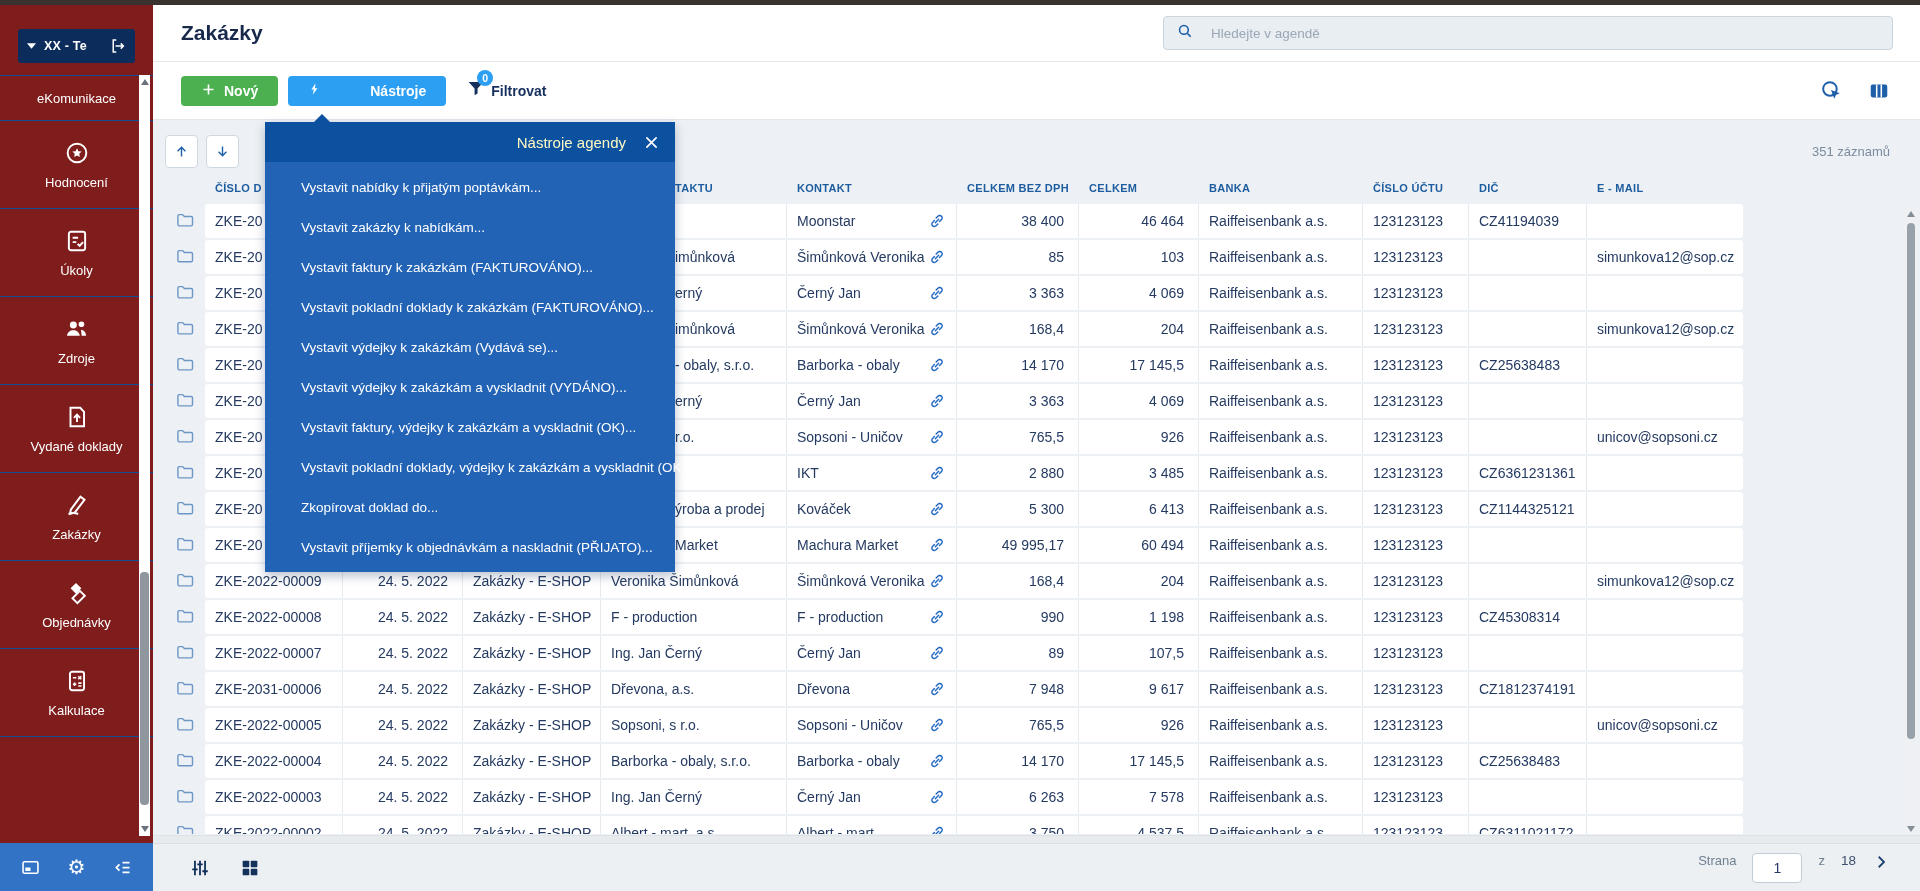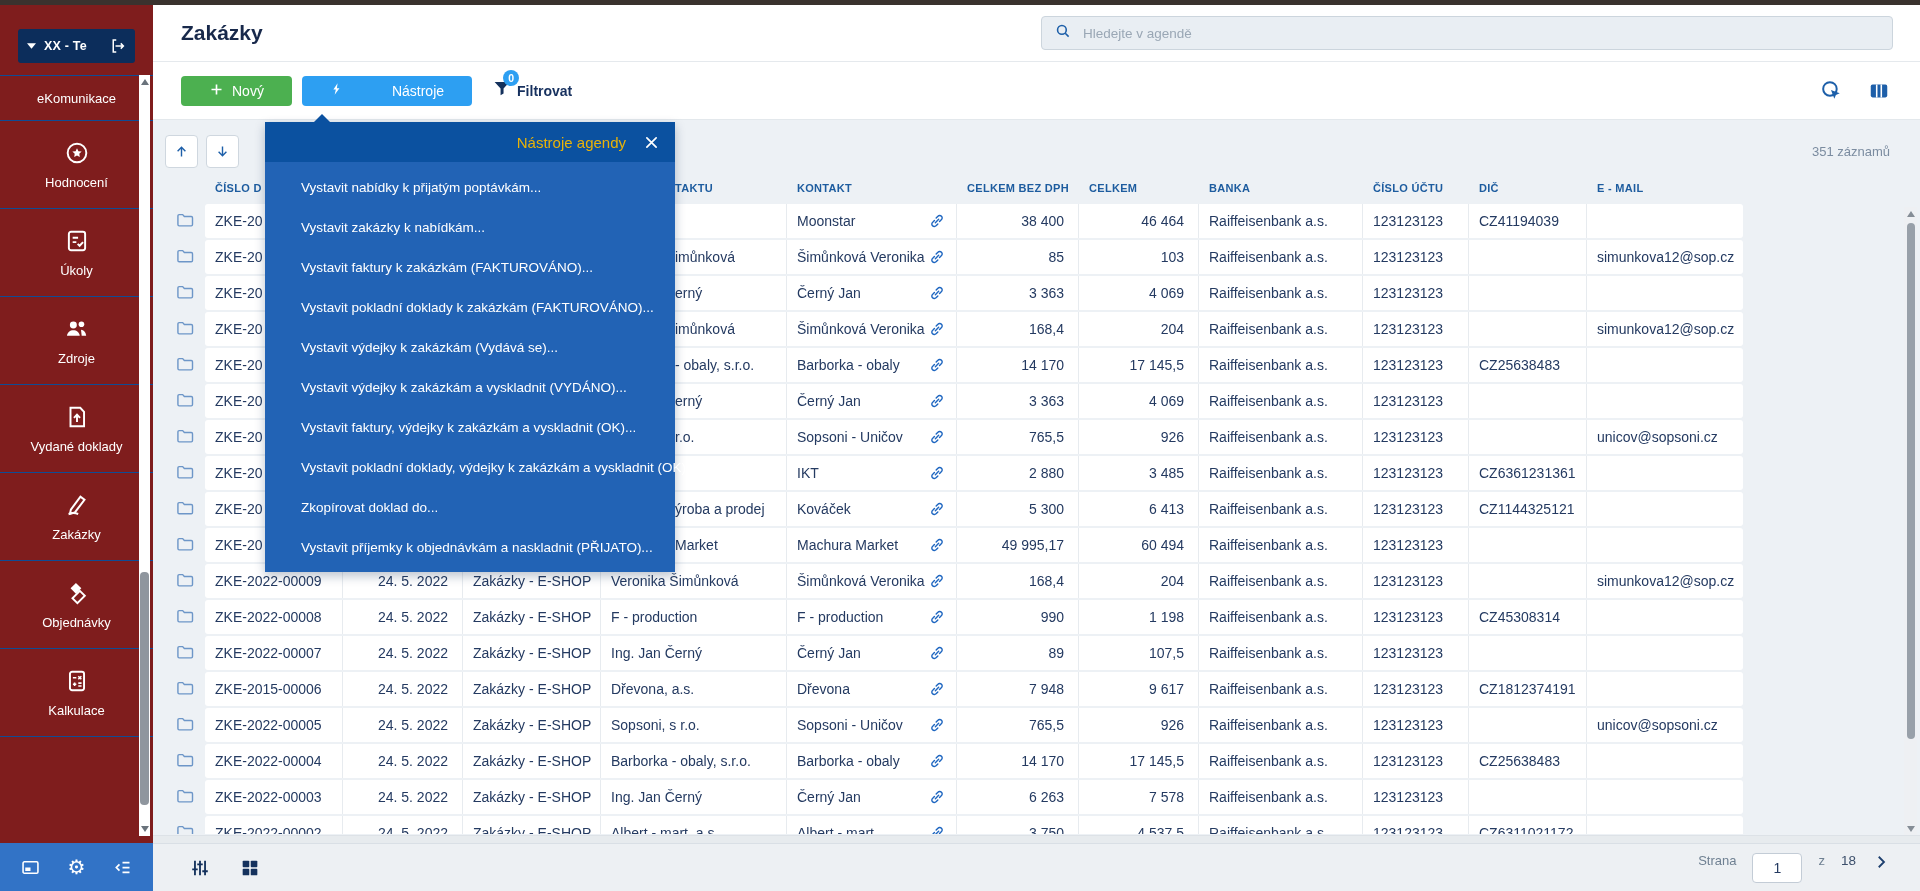--- a/index.html
+++ b/index.html
@@ -25,26 +25,26 @@
   .ss-arr.up { top:4px; border-bottom:6px solid #6a737c; border-top:none; }
   .ss-arr.down { bottom:4px; border-top:6px solid #6a737c; border-bottom:none; }
   .ss-thumb { position:absolute; left:1px; width:9px; top:497px; height:233px; background:#8f969e; border-radius:4px; }
   .side-bottom { height:48px; flex:none; background:#3273c6; display:flex; align-items:center; justify-content:space-between; padding:0 20px; }
   .glyph { font-size:20px; line-height:1; color:#fff; }
 
   
   .main { flex:1; display:flex; flex-direction:column; min-width:0; }
   .topbar { position:relative; height:57px; flex:none; background:#fff; border-bottom:1px solid #e5e9ed; display:flex; align-items:center; padding-left:28px; }
   .page-title { font-size:21px; font-weight:700; color:#18294b; }
-  .searchbox { position:absolute; right:27px; top:11px; width:852px; height:34px; background:#e9eef3; border:1px solid #ccd5dd; border-radius:4px; display:flex; align-items:center; padding:0 12px; }
+  .searchbox { position:absolute; right:27px; top:11px; width:730px; height:34px; background:#e9eef3; border:1px solid #ccd5dd; border-radius:4px; display:flex; align-items:center; padding:0 12px;gap:6px; }
   .searchbox input { flex:1; border:none; outline:none; background:transparent; font-family:"Liberation Sans",sans-serif; font-size:13.5px; color:#33475f; margin-left:10px; }
   .searchbox input::placeholder { color:#9aa7b5; }
 
   .toolbar { height:58px; flex:none; background:#fff; border-bottom:1px solid #e3e8ec; display:flex; align-items:center; padding-left:28px; }
-  .btn { height:30px; border:none; border-radius:4px; display:inline-flex; align-items:center; gap:8px; padding:0 28px; font-family:"Liberation Sans",sans-serif; font-size:14px; font-weight:400; color:#fff; cursor:pointer; }
+  .btn { height:30px; border:none; border-radius:4px; display:inline-flex; align-items:center; gap:8px; padding:0 20px; font-family:"Liberation Sans",sans-serif; font-size:14px; font-weight:700; color:#fff; cursor:pointer; }
   .btn.new { background:#4cb050; }
   .btn.tools { background:#2d9ff2; margin-left:10px;gap:48px; }
   .filter { position:relative; display:flex; align-items:center; gap:4px; margin-left:20px; cursor:pointer; }
   .filter .label { font-size:14px; font-weight:700; color:#16305e; }
   .badge { position:absolute; top:-8px; left:11px; min-width:16px; height:16px; border-radius:8px; background:#2d9ff2; color:#fff; font-size:10.5px; font-weight:700; display:flex; align-items:center; justify-content:center; }
   .tb-right { margin-left:auto; margin-right:30px; display:flex; align-items:center; gap:24px; }
   .tb-right .icon { cursor:pointer; display:flex; }
 
   .content { position:relative; flex:1; background:#edf1f5; padding:10px 0 0 12px; min-height:0; }
   .controls { height:42px; display:flex; align-items:center; }
@@ -84,21 +84,21 @@
   .pager { margin-left:auto; display:flex; align-items:flex-start; gap:16px; }
   .pager .lbl { font-size:13px; color:#6f8092; }
   .pager input { width:50px; height:30px; border:1px solid #c3ccd6; border-radius:4px; background:#fff; text-align:center; font-family:"Liberation Sans",sans-serif; font-size:14px; color:#243a61; outline:none; }
   .pager .total { font-size:13.5px; color:#3c4f6b; }
   .pager .chev { display:flex; cursor:pointer; }
 
   
   .menu-overlay { position:absolute; left:265px; top:122px; width:410px; z-index:30; box-shadow:0 4px 10px rgba(10,40,80,.28); }
   .menu-overlay::before { content:''; position:absolute; top:-8px; left:49px; border:8px solid transparent; border-bottom:8px solid #0b51a0; border-top:none; }
   .menu-head { height:40px; background:#0b51a0; display:flex; align-items:center; justify-content:flex-end; padding:0 15px; }
-  .menu-title { color:#eab308; font-size:15px; margin-right:17px; }
+  .menu-title { color:#fef9c3; font-size:15px; margin-right:17px; }
   .menu-close { display:flex; cursor:pointer; }
   .menu-body { background:#2263b5; padding:5px 0; }
   .menu-item { height:40px; display:flex; align-items:center; padding:0 16px 0 36px; color:#fff; font-size:13.5px; white-space:nowrap; cursor:pointer; }
 </style>
 </head>
 <body>
 
 <div class="app">
   <div class="window-strip"></div>
   <div class="frame">
@@ -660,21 +660,21 @@
               <div class="cell">123123123</div>
               <div class="cell"></div>
               <div class="cell last"></div>
             </div>
             <div class="grid12 row">
               <div class="cell folder">
                 <span class="icon"><svg viewBox="0 0 24 24" width="20" height="20">
                     <path d="M3.5 7c0-.8.7-1.5 1.5-1.5h4.2l2 2.2h8.3c.8 0 1.5.7 1.5 1.5v8.3c0 .8-.7 1.5-1.5 1.5H5c-.8 0-1.5-.7-1.5-1.5z" fill="none" stroke="#6d96c8" stroke-width="1.7"></path>
                   </svg></span>
               </div>
-              <div class="cell c2">ZKE-2015-00006</div>
+              <div class="cell c2">ZKE-2031-00006</div>
               <div class="cell r">24. 5. 2022</div>
               <div class="cell">Zakázky - E-SHOP</div>
               <div class="cell">Dřevona, a.s.</div>
               <div class="cell kontakt">
                 <span>Dřevona</span>
                 <span class="link-ic">
                   <svg viewBox="0 0 24 24" width="18" height="18">
                     <g fill="none" stroke="#1e66c0" stroke-width="1.9" stroke-linecap="round">
                       <path d="M9.8 14.2l4.4-4.4"></path>
                       <path d="M8.6 11.4l-2.3 2.3a3.2 3.2 0 104.5 4.5l2.3-2.3"></path>

